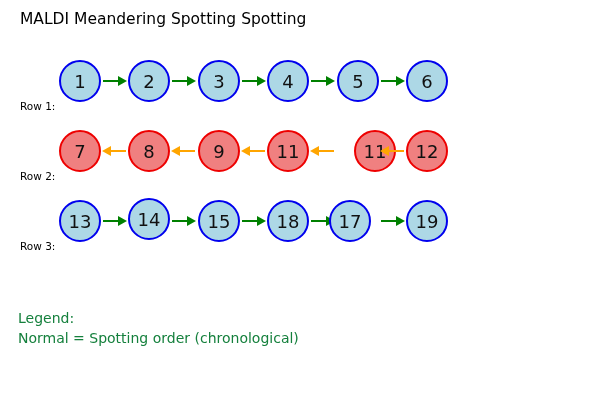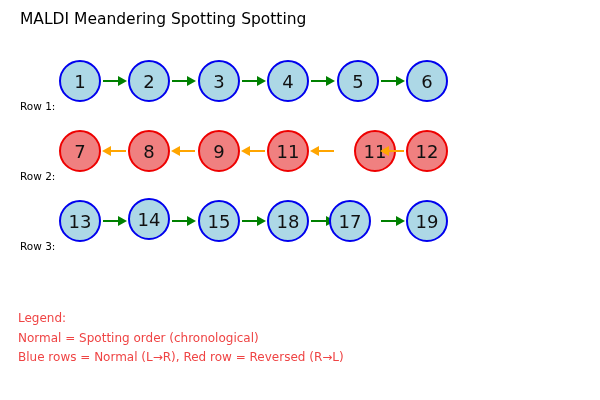--- a/index.html
+++ b/index.html
@@ -24,21 +24,21 @@
   .arrow .shaft{position:absolute;top:4px;height:2px;background:var(--c,#008000);}
   .arrow .head{position:absolute;top:0;width:0;height:0;
     border-top:5px solid transparent;border-bottom:5px solid transparent;}
   .arrow.right .shaft{left:1px;right:8px;}
   .arrow.right .head{right:0;border-left:9px solid var(--c,#008000);}
   .arrow.left  .shaft{left:8px;right:1px;}
   .arrow.left  .head{left:0;border-right:9px solid var(--c,#008000);}
   .arrow.green{--c:var(--green-arrow,#008000);}
   .arrow.orange{--c:var(--orange-arrow,#FFA500);}
   .legend{
-    position:absolute;left:18px;top:309px;font-size:12px;line-height:19.5px;color:#ef4444;
+    position:absolute;left:18px;top:309px;font-size:14px;line-height:19.5px;color:#15803d;
   }
 </style>
 </head>
 <body>
 
 <div class="canvas">
 
   <div class="title">MALDI Meandering Spotting Spotting</div>
 
   <div>
@@ -127,16 +127,15 @@
     <div class="arrow right green" style="left:380px;top:216px">
         <span class="shaft"></span>
         <span class="head"></span>
       </div>
     <div class="spot blue" style="left:406px;top:200px">19</div>
   </div>
 
   <div class="legend">
     <div>Legend:</div>
     <div>Normal = Spotting order (chronological)</div>
-    <div>Blue rows = Normal (L→R), Red row = Reversed (R→L)</div>
   </div>
 
 </div>
 
 </body></html>

